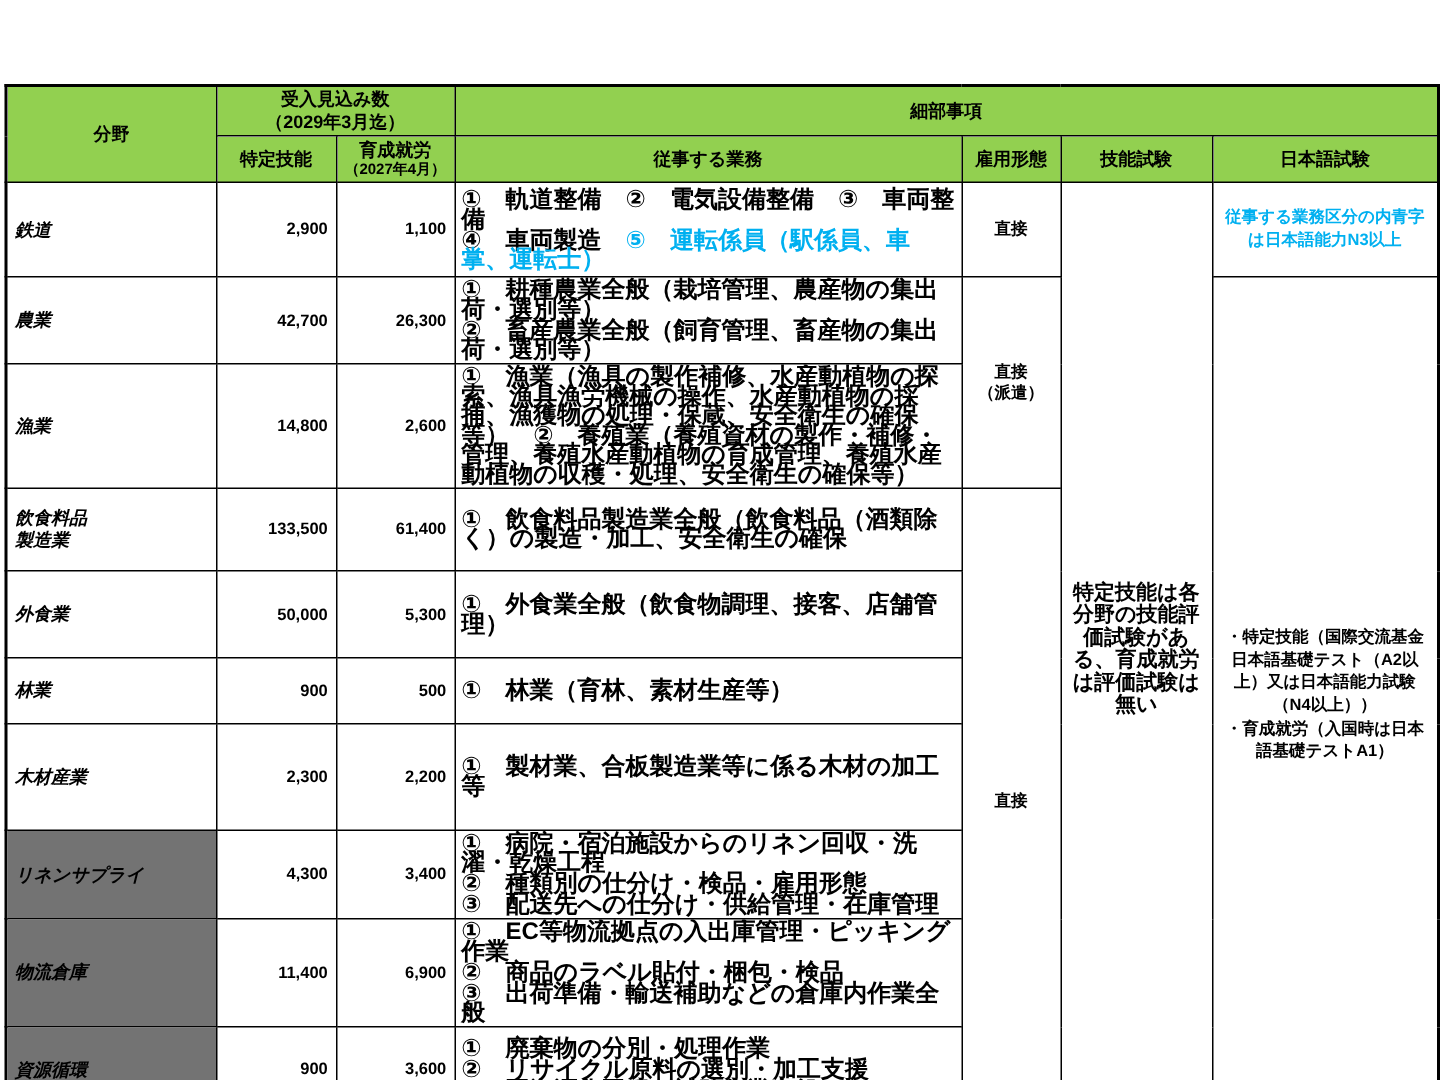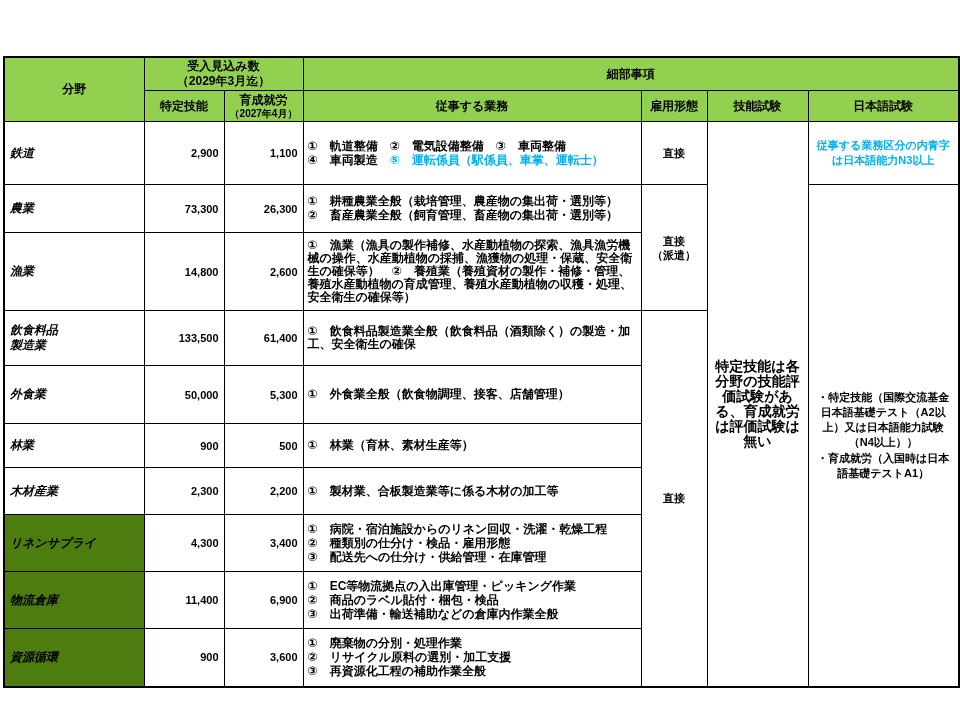--- a/index.html
+++ b/index.html
@@ -21,23 +21,23 @@
   }
   .swl th{
     background:#92D050;
     font-size:12px;
     text-align:center;
     line-height:1.25;
   }
   .hdr-small{font-size:10px;line-height:1.2;display:block;}
   .preline{white-space:pre-line;margin-top:28px;}
   td.field{font-size:12px;text-align:left;padding-left:5px;line-height:1.25;font-style:italic;}
-  td.field.hl{background:#4d7c0f;}
+  td.field.hl{background:#737373;}
   td.num{font-size:11px;text-align:right;padding-right:5px;font-variant-numeric:tabular-nums;}
-  td.tasks{font-size:12px;line-height:13px;text-align:left;padding:1px 4px;}
+  td.tasks{font-size:16px;line-height:13px;text-align:left;padding:1px 4px;}
   td.tasks .task-line{margin:1px 0;}
   td.emp{font-size:11px;text-align:center;line-height:14px;}
   td.skill{font-size:14px;text-align:center;line-height:15px;padding:2px 4px;}
   td.jp{font-size:11px;text-align:center;line-height:15px;padding:2px 4px;margin-left:20px;}
   td.jp .jp-item{margin:1px 0;}
   .blue{color:#00B0F0;}
 </style>
 </head>
 <body>
 
@@ -80,21 +80,21 @@
       <div class="task-line">①　軌道整備　②　電気設備整備　③　車両整備</div>
       <div class="task-line"><span>④　車両製造　</span><span class="blue">⑤　運転係員（駅係員、車掌、運転士）</span></div>
     </td>
     <td class="emp">直接</td>
     <td class="skill" rowspan="10">特定技能は各分野の技能評価試験がある、育成就労は評価試験は無い</td>
     <td class="jp blue">従事する業務区分の内青字は日本語能力N3以上</td>
   </tr>
 
   <tr style="height:48px">
     <td class="field">農業</td>
-    <td class="num">73,300</td>
+    <td class="num">42,700</td>
     <td class="num">26,300</td>
     <td class="tasks">
       <div class="task-line">①　耕種農業全般（栽培管理、農産物の集出荷・選別等）</div>
       <div class="task-line">②　畜産農業全般（飼育管理、畜産物の集出荷・選別等）</div>
     </td>
     <td class="emp preline" rowspan="2">直接
 （派遣）</td>
     <td class="jp" rowspan="9">
       <div class="jp-item">・特定技能（国際交流基金日本語基礎テスト（A2以上）又は日本語能力試験（N4以上））</div>
       <div class="jp-item">・育成就労（入国時は日本語基礎テストA1）</div>
@@ -132,21 +132,21 @@
 
   <tr style="height:44px">
     <td class="field">林業</td>
     <td class="num">900</td>
     <td class="num">500</td>
     <td class="tasks">
       <div class="task-line">①　林業（育林、素材生産等）</div>
     </td>
   </tr>
 
-  <tr style="height:47px">
+  <tr style="height:71px">
     <td class="field">木材産業</td>
     <td class="num">2,300</td>
     <td class="num">2,200</td>
     <td class="tasks">
       <div class="task-line">①　製材業、合板製造業等に係る木材の加工等</div>
     </td>
   </tr>
 
   <tr style="height:57px">
     <td class="field hl">リネンサプライ</td>

